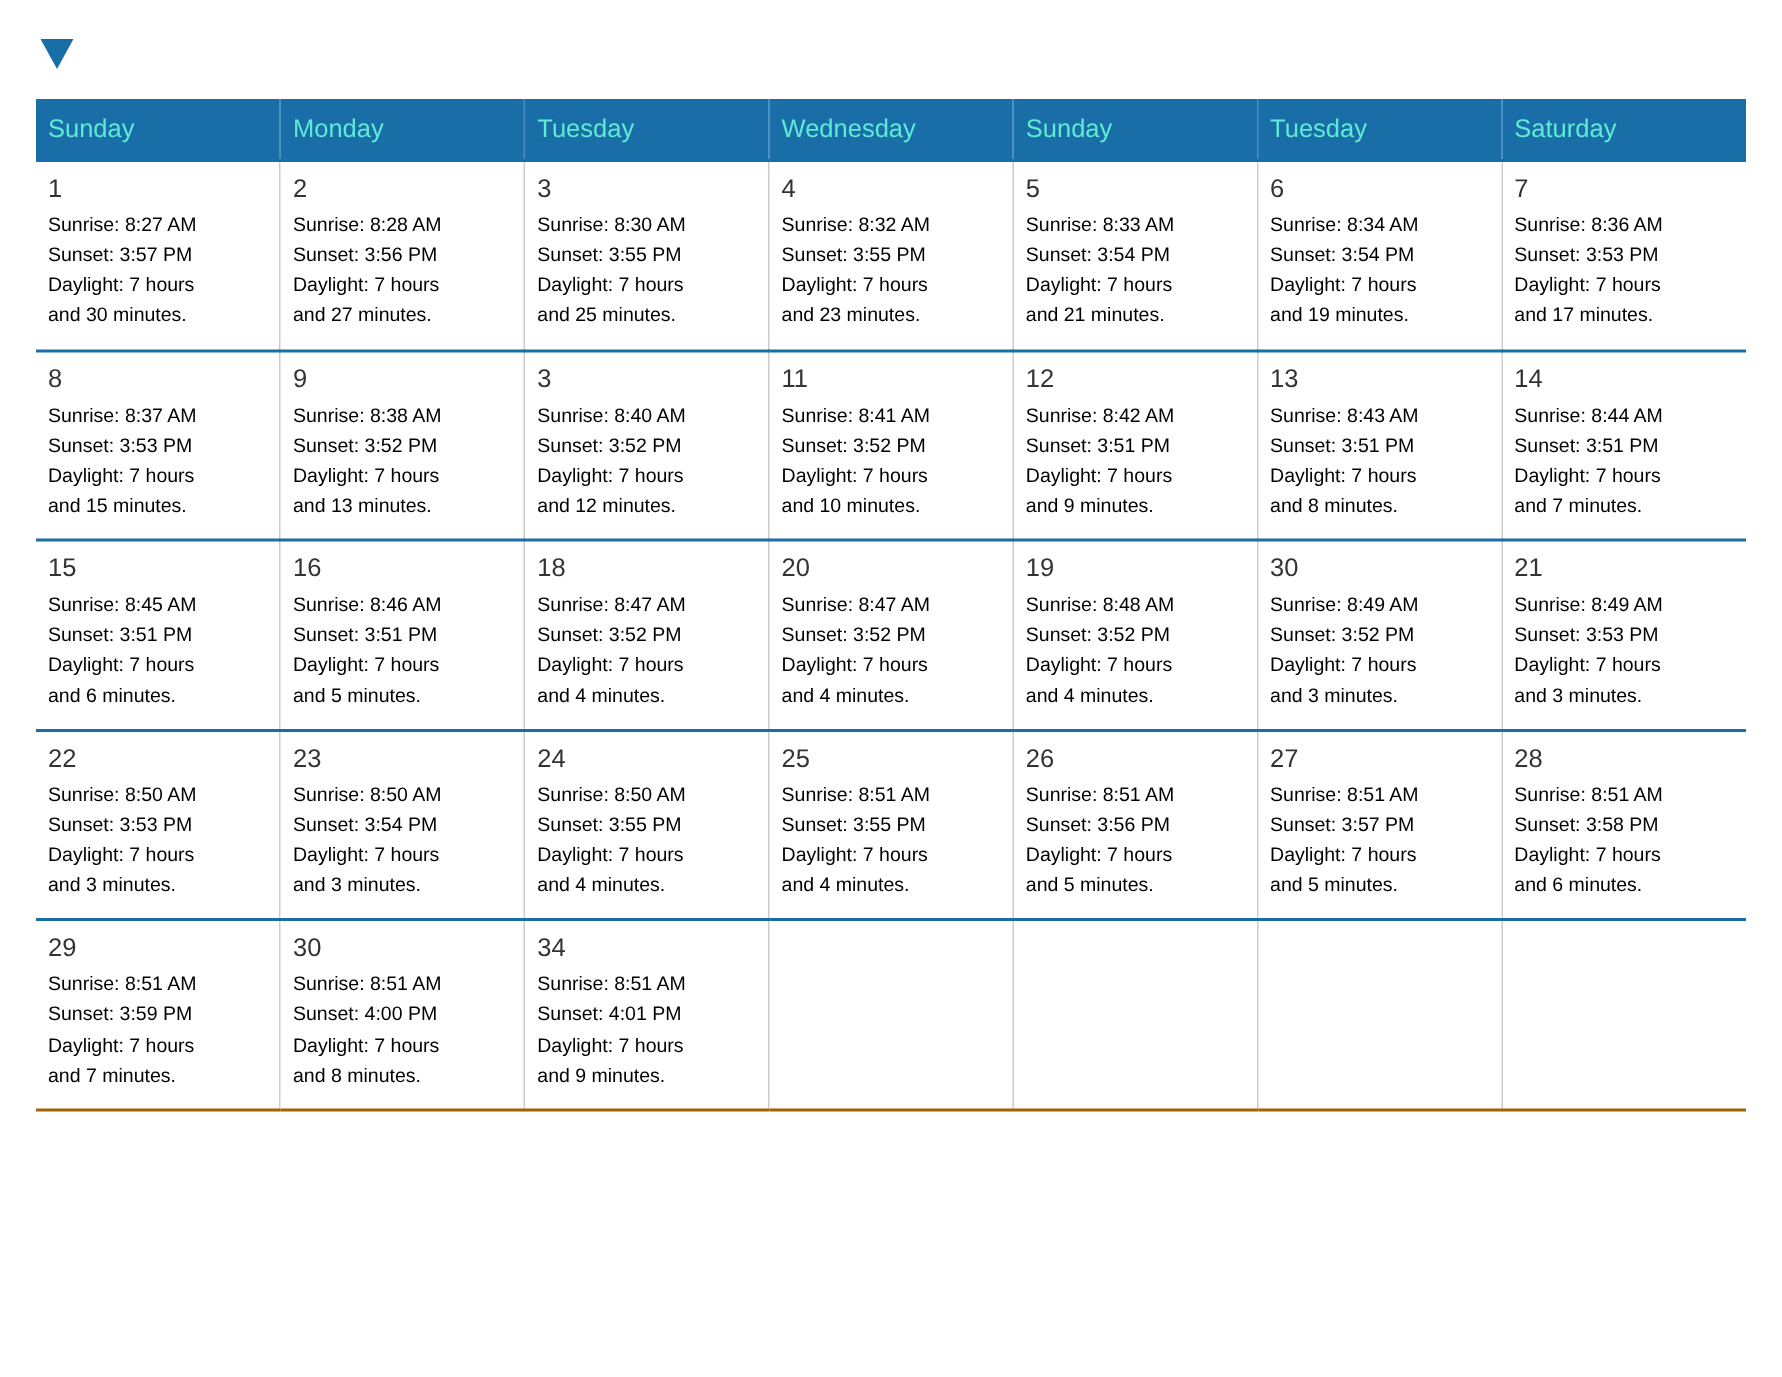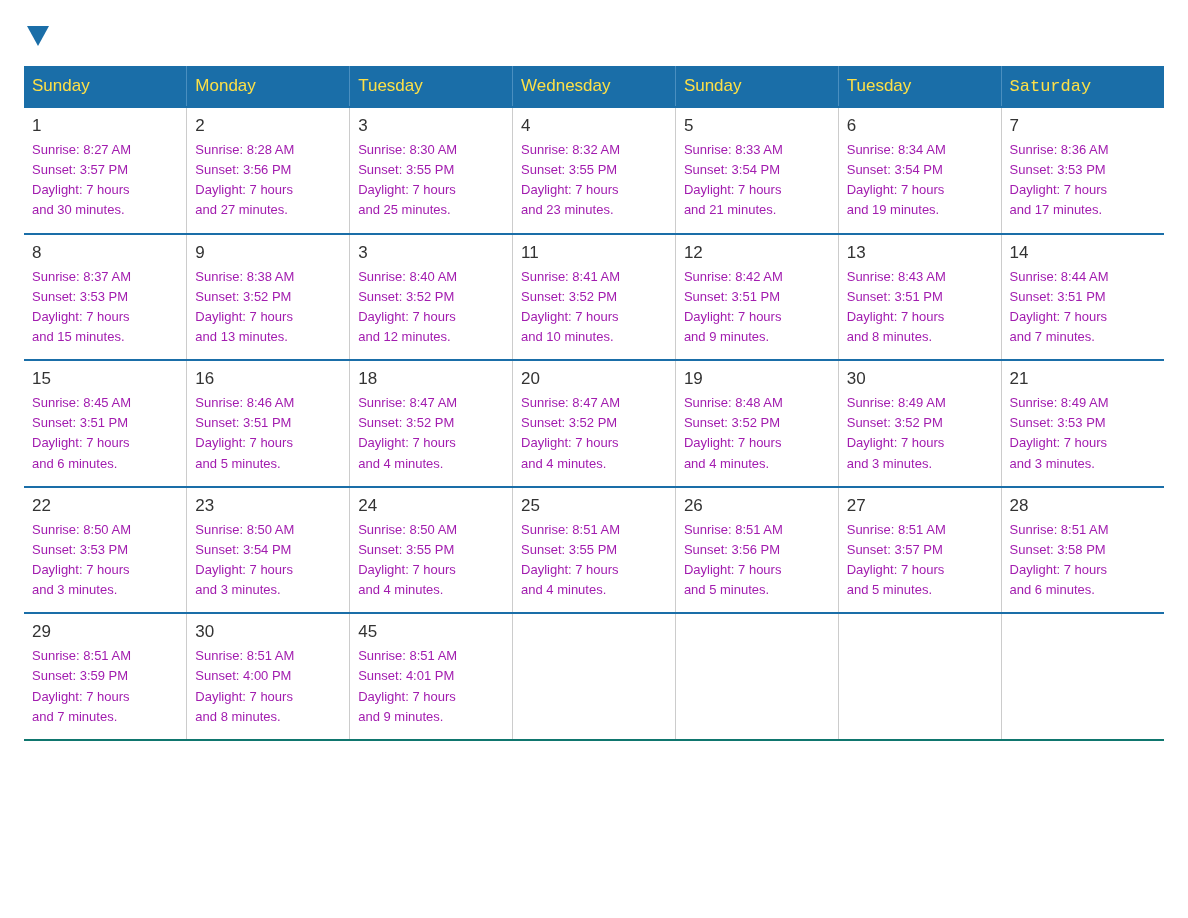--- a/index.html
+++ b/index.html
@@ -29,54 +29,54 @@
       font-size: 22px;
       color: #555;
       margin-top: 4px;
     }
     table {
       width: 100%;
       border-collapse: collapse;
     }
     thead tr {
       background-color: #1a6ea8;
-      color: #fde047;
+      color: #5eead4;
       border-radius: 19px;
     }
     thead th {
       padding: 10px 8px;
       font-size: 17px;
       font-weight: normal;
       text-align: left;
       border-right: 1px solid #4a8fc0;
     }
-    thead th:last-child { border-right: none; font-family: Liberation Mono, monospace; }
+    thead th:last-child { border-right: none; }
     tbody tr {
       border-top: 2px solid #1a6ea8;
     }
     tbody td {
       padding: 8px 8px 12px 8px;
       vertical-align: top;
       font-size: 13.5px;
       color: #333;
       border-right: 1px solid #ccc;
       width: 14.28%;
     }
     tbody td:last-child { border-right: none; }
-    tbody tr:last-child td { border-bottom: 2px solid #0f766e; }
+    tbody tr:last-child td { border-bottom: 2px solid #a16207; }
     .day-num {
       font-size: 17px;
       font-weight: normal;
       margin-bottom: 4px;
       display: block;
     }
     .day-info {
       font-size: 13px;
       line-height: 1.55;
-      color: #a21caf;
+      color: #000000;
     }
     
     .logo-svg-wrap {
       display: flex;
       flex-direction: column;
       align-items: flex-start;
     }
     .logo-row1 {
       display: flex;
       align-items: center;
@@ -244,21 +244,21 @@
       <tr>
         <td>
         <span class="day-num">29</span>
         <div class="day-info">Sunrise: 8:51 AM<br>Sunset: 3:59 PM<br>Daylight: 7 hours<br>and 7 minutes.</div>
       </td>
         <td>
         <span class="day-num">30</span>
         <div class="day-info">Sunrise: 8:51 AM<br>Sunset: 4:00 PM<br>Daylight: 7 hours<br>and 8 minutes.</div>
       </td>
         <td>
-        <span class="day-num">45</span>
+        <span class="day-num">34</span>
         <div class="day-info">Sunrise: 8:51 AM<br>Sunset: 4:01 PM<br>Daylight: 7 hours<br>and 9 minutes.</div>
       </td>
         <td></td>
         <td></td>
         <td></td>
         <td></td>
       </tr>
     </tbody>
 </table>
 

